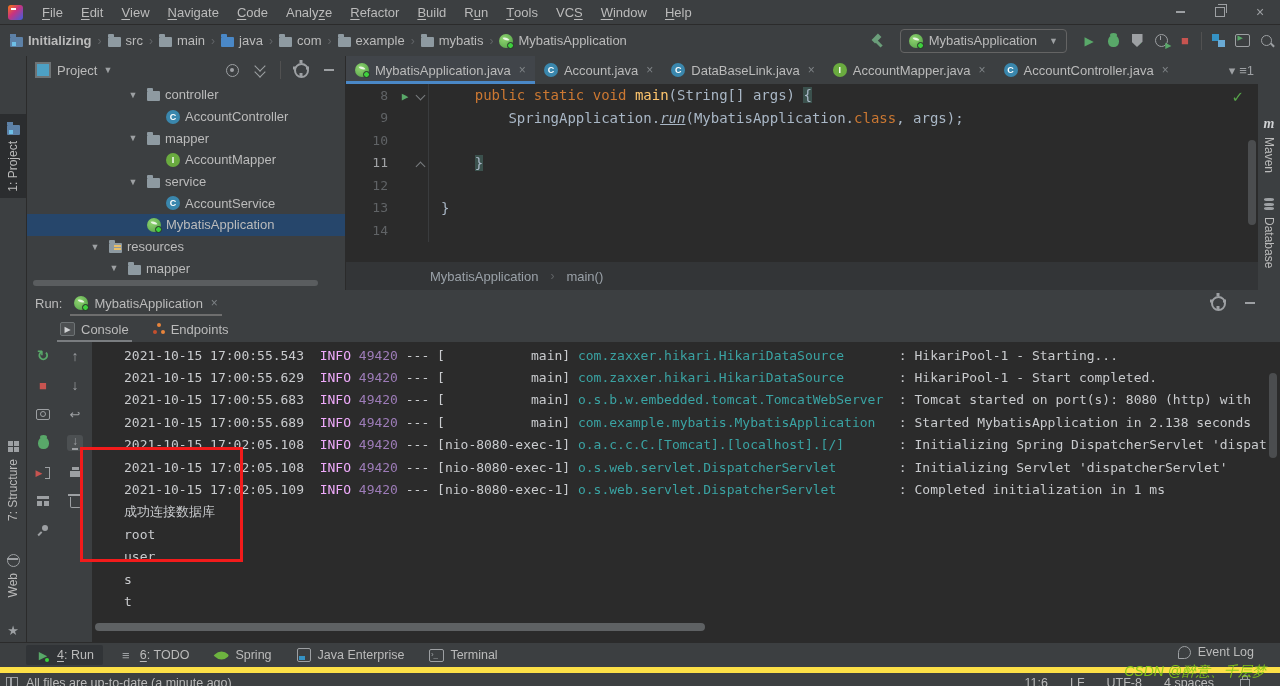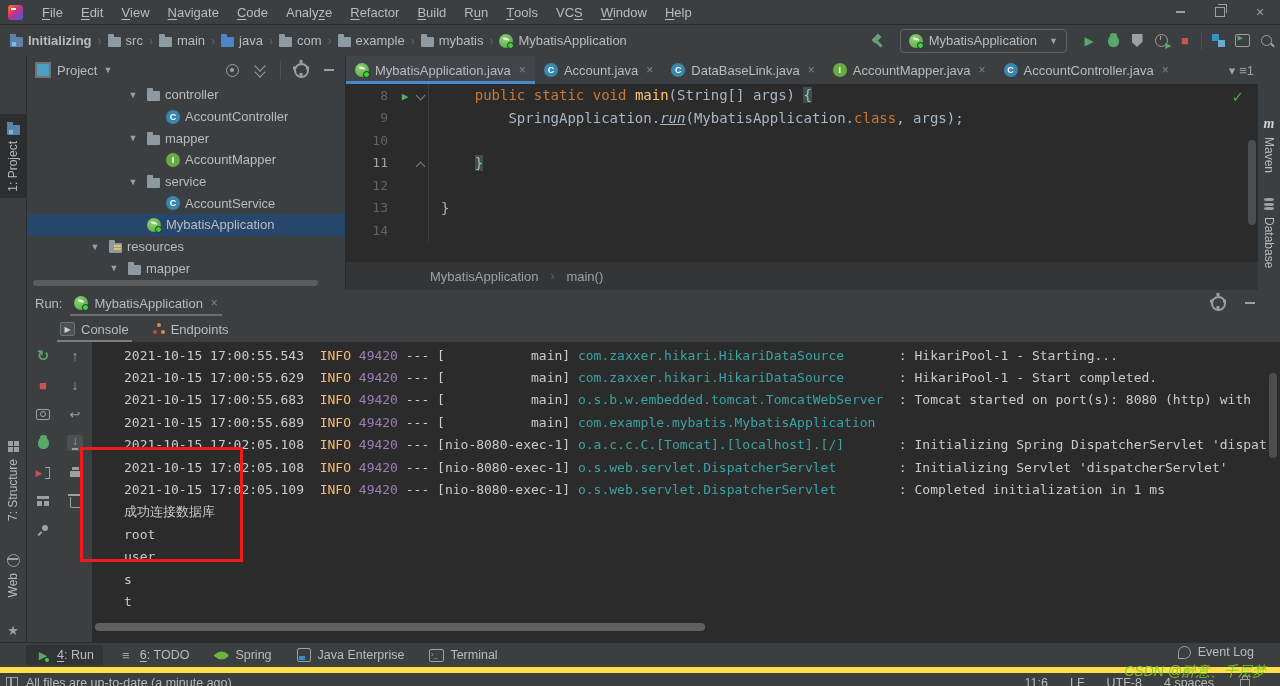--- a/index.html
+++ b/index.html
@@ -175,21 +175,21 @@
   .g-wrap{color:#9da0a3;font-size:13px;}
   .g-scrollend{color:#9da0a3;font-size:12px;border-bottom:2px solid #9da0a3;line-height:10px;height:12px;}
   .g-print{width:11px;height:11px;position:relative;}
   .g-print::before{content:"";position:absolute;left:2px;top:0;width:7px;height:3px;background:#9da0a3;}
   .g-print::after{content:"";position:absolute;left:0;top:4px;width:11px;height:6px;background:#9da0a3;}
   .g-trash{width:9px;height:10px;border:1.5px solid #9da0a3;border-top:none;border-radius:0 0 2px 2px;position:relative;margin-top:3px;}
   .g-trash::before{content:"";position:absolute;left:-3px;top:-3px;width:15px;height:1.5px;background:#9da0a3;}
   .console{position:absolute;left:65px;top:52px;right:0;bottom:0;background:#2b2b2b;overflow:hidden;
            font-family:"DejaVu Sans Mono","Liberation Mono",monospace;font-size:13px;padding:2px 0 0 32px;}
   .cline{height:22.4px;display:flex;align-items:center;white-space:pre;color:#c9cbce;}
-  .c-lvl{color:#fdba74;text-align:right;}
+  .c-lvl{color:#f0abfc;text-align:right;}
   .c-pid{color:#9d7cb8;}
   .c-lg{color:#3aa3a3;}
   .redbox{position:absolute;left:53px;top:157px;width:157px;height:109px;border:3px solid #f21b1b;}
   .con-hscroll{position:absolute;left:68px;bottom:11px;width:610px;height:8px;border-radius:4px;background:#5e6163;}
   .con-vscroll{position:absolute;right:3px;top:83px;width:8px;height:85px;border-radius:4px;background:#4b4d4f;}
 
   
   .bottombar{position:absolute;left:0;top:642px;width:1280px;height:24px;background:#3c3f41;border-top:1px solid #2b2b2b;
              display:flex;align-items:center;padding-left:26px;gap:6px;}
   .bb-item{display:flex;align-items:center;gap:6px;padding:2px 9px;border-radius:2px;font-size:12.5px;}
@@ -601,21 +601,21 @@
           </span>
         <span class="ic">
             <span class="g-trash"></span>
           </span>
       </div>
     </div>
     <div class="console">
         <div class="cline"><span class="c-t">2021-10-15 17:00:55.543  </span><span class="c-lvl">INFO</span><span> </span><span class="c-pid">49420</span><span> --- [           main] </span><span class="c-lg">com.zaxxer.hikari.HikariDataSource      </span><span class="c-msg"> : HikariPool-1 - Starting...</span></div>
         <div class="cline"><span class="c-t">2021-10-15 17:00:55.629  </span><span class="c-lvl">INFO</span><span> </span><span class="c-pid">49420</span><span> --- [           main] </span><span class="c-lg">com.zaxxer.hikari.HikariDataSource      </span><span class="c-msg"> : HikariPool-1 - Start completed.</span></div>
         <div class="cline"><span class="c-t">2021-10-15 17:00:55.683  </span><span class="c-lvl">INFO</span><span> </span><span class="c-pid">49420</span><span> --- [           main] </span><span class="c-lg">o.s.b.w.embedded.tomcat.TomcatWebServer </span><span class="c-msg"> : Tomcat started on port(s): 8080 (http) with</span></div>
-        <div class="cline"><span class="c-t">2021-10-15 17:00:55.689  </span><span class="c-lvl">INFO</span><span> </span><span class="c-pid">49420</span><span> --- [           main] </span><span class="c-lg">com.example.mybatis.MybatisApplication  </span></div>
+        <div class="cline"><span class="c-t">2021-10-15 17:00:55.689  </span><span class="c-lvl">INFO</span><span> </span><span class="c-pid">49420</span><span> --- [           main] </span><span class="c-lg">com.example.mybatis.MybatisApplication  </span><span class="c-msg"> : Started MybatisApplication in 2.138 seconds</span></div>
         <div class="cline"><span class="c-t">2021-10-15 17:02:05.108  </span><span class="c-lvl">INFO</span><span> </span><span class="c-pid">49420</span><span> --- [nio-8080-exec-1] </span><span class="c-lg">o.a.c.c.C.[Tomcat].[localhost].[/]      </span><span class="c-msg"> : Initializing Spring DispatcherServlet 'dispat</span></div>
         <div class="cline"><span class="c-t">2021-10-15 17:02:05.108  </span><span class="c-lvl">INFO</span><span> </span><span class="c-pid">49420</span><span> --- [nio-8080-exec-1] </span><span class="c-lg">o.s.web.servlet.DispatcherServlet       </span><span class="c-msg"> : Initializing Servlet 'dispatcherServlet'</span></div>
         <div class="cline"><span class="c-t">2021-10-15 17:02:05.109  </span><span class="c-lvl">INFO</span><span> </span><span class="c-pid">49420</span><span> --- [nio-8080-exec-1] </span><span class="c-lg">o.s.web.servlet.DispatcherServlet       </span><span class="c-msg"> : Completed initialization in 1 ms</span></div>
         <div class="cline">成功连接数据库</div>
         <div class="cline">root</div>
         <div class="cline">user</div>
         <div class="cline">s</div>
         <div class="cline">t</div>
       </div>
     <div class="redbox"></div>

